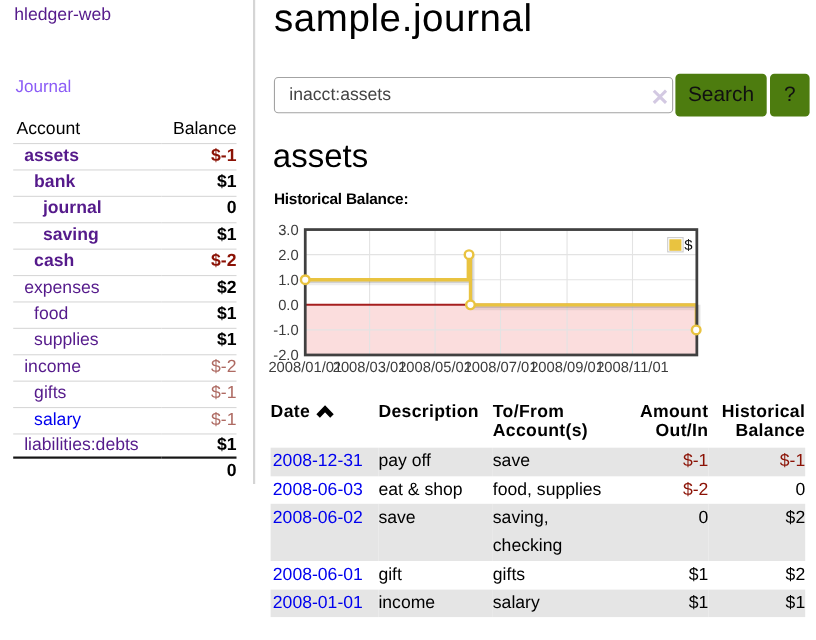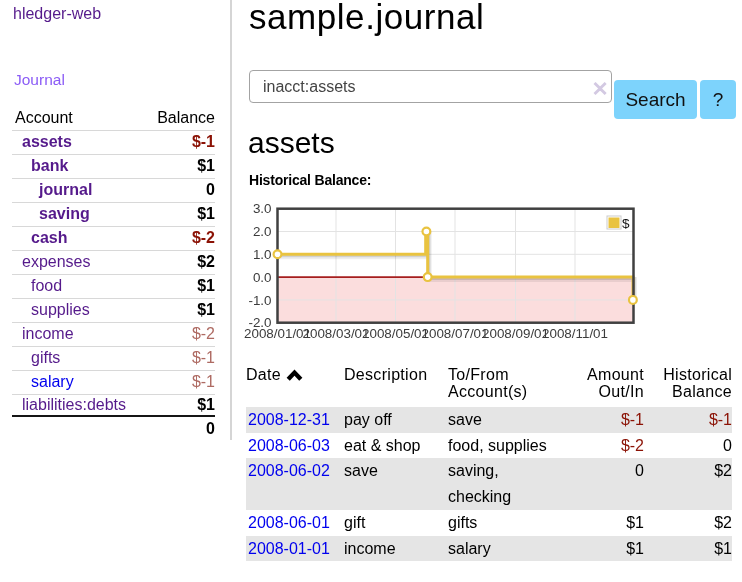--- a/index.html
+++ b/index.html
@@ -25,30 +25,30 @@
 #acctbl td.a2 { padding-left:19px; }
 #acctbl td.a3 { padding-left:27px; }
 #acctbl .b { font-weight:bold; }
 #acctbl tr.tot td { border-top:2.5px solid #151515; }
 #acctbl .amt.rose { font-weight:normal; color:#ae6a62; }
 
 
 #h1 { position:absolute; left:249px; top:-3px; font-size:35px; font-weight:normal; color:#000; line-height:40px; letter-spacing:0.55px; }
 #searchbox { position:absolute; left:249px; top:70px; width:363px; height:33px; border:1px solid #a3a3a3; border-radius:4px; font-size:16px; color:#444; line-height:31px; padding-left:13px; }
 #clearx { position:absolute; left:589px; top:72px; width:22px; height:33px; line-height:33px; text-align:center; color:#d3c9e2; font-weight:bold; font-size:20.5px; }
-.btn { position:absolute; top:80px; height:39px; background:#7dd3fc; border-radius:4px; font-size:19px; color:#111; text-align:center; line-height:39px; }
+.btn { position:absolute; top:67px; height:39px; background:#4d7c0f; border-radius:4px; font-size:19px; color:#111; text-align:center; line-height:39px; }
 #btnsearch { left:614px; width:83px; }
 #btnq { left:700px; width:36px; }
 #h2 { position:absolute; left:248px; top:126px; font-size:30px; font-weight:normal; color:#000; line-height:34px; }
 #hb { position:absolute; left:249px; top:172px; font-size:14px; font-weight:bold; color:#000; letter-spacing:-0.2px; }
 #chart { position:absolute; left:240px; top:198px; }
 
 
 #txns { position:absolute; left:246px; top:366px; width:486px; border-collapse:collapse; font-size:16px; }
-#txns th { font-weight:normal; text-align:left; vertical-align:top; line-height:17px; padding:0; letter-spacing:0.3px; }
+#txns th { font-weight:bold; text-align:left; vertical-align:top; line-height:17px; padding:0; letter-spacing:0.3px; }
 #txns th.r, #txns td.r { text-align:right; }
 #txns td { padding:0; line-height:25.7px; vertical-align:top; }
 #txns td.c1 { padding-left:2px; }
 #txns tr.g td { background:#e5e5e5; }
 #txns .hdrpad td { height:7px; background:#fff !important; }
 </style>
 </head>
 <body>
 <div id="divider"></div>
 <div id="sidebar">

